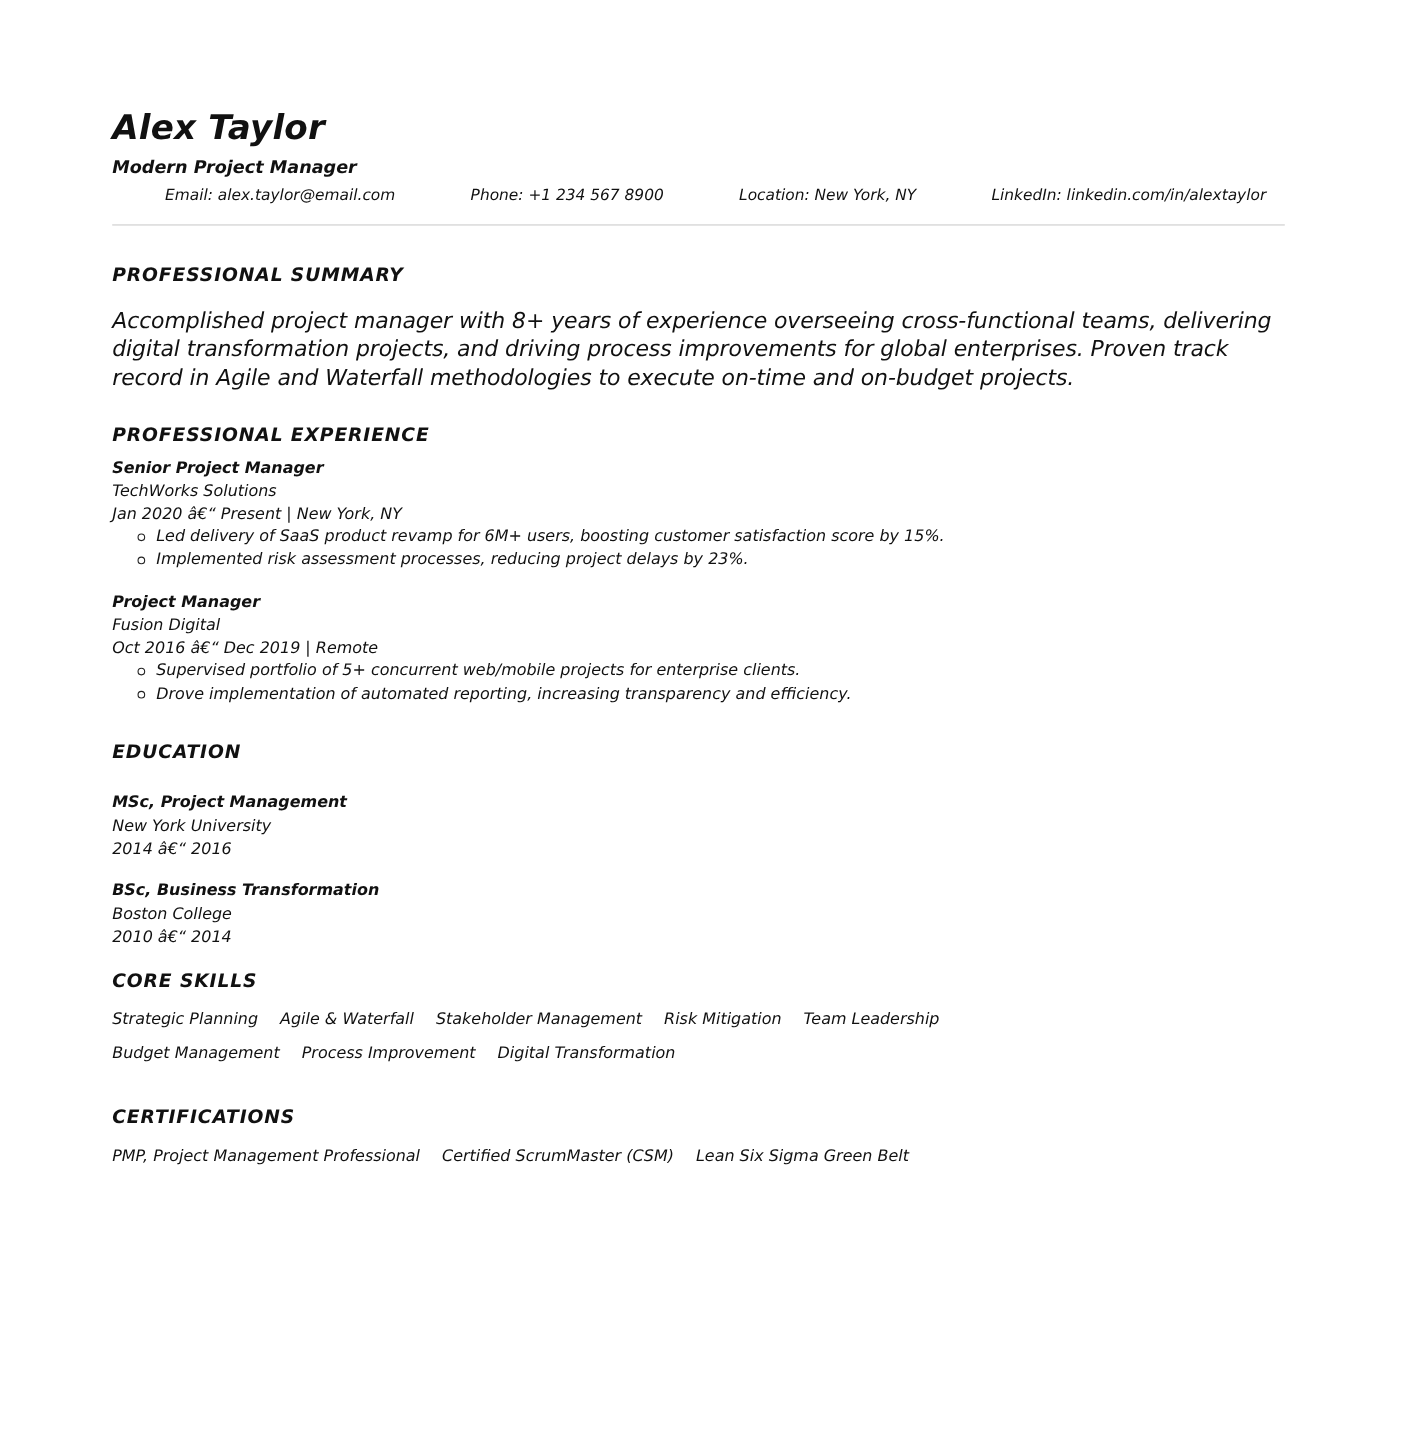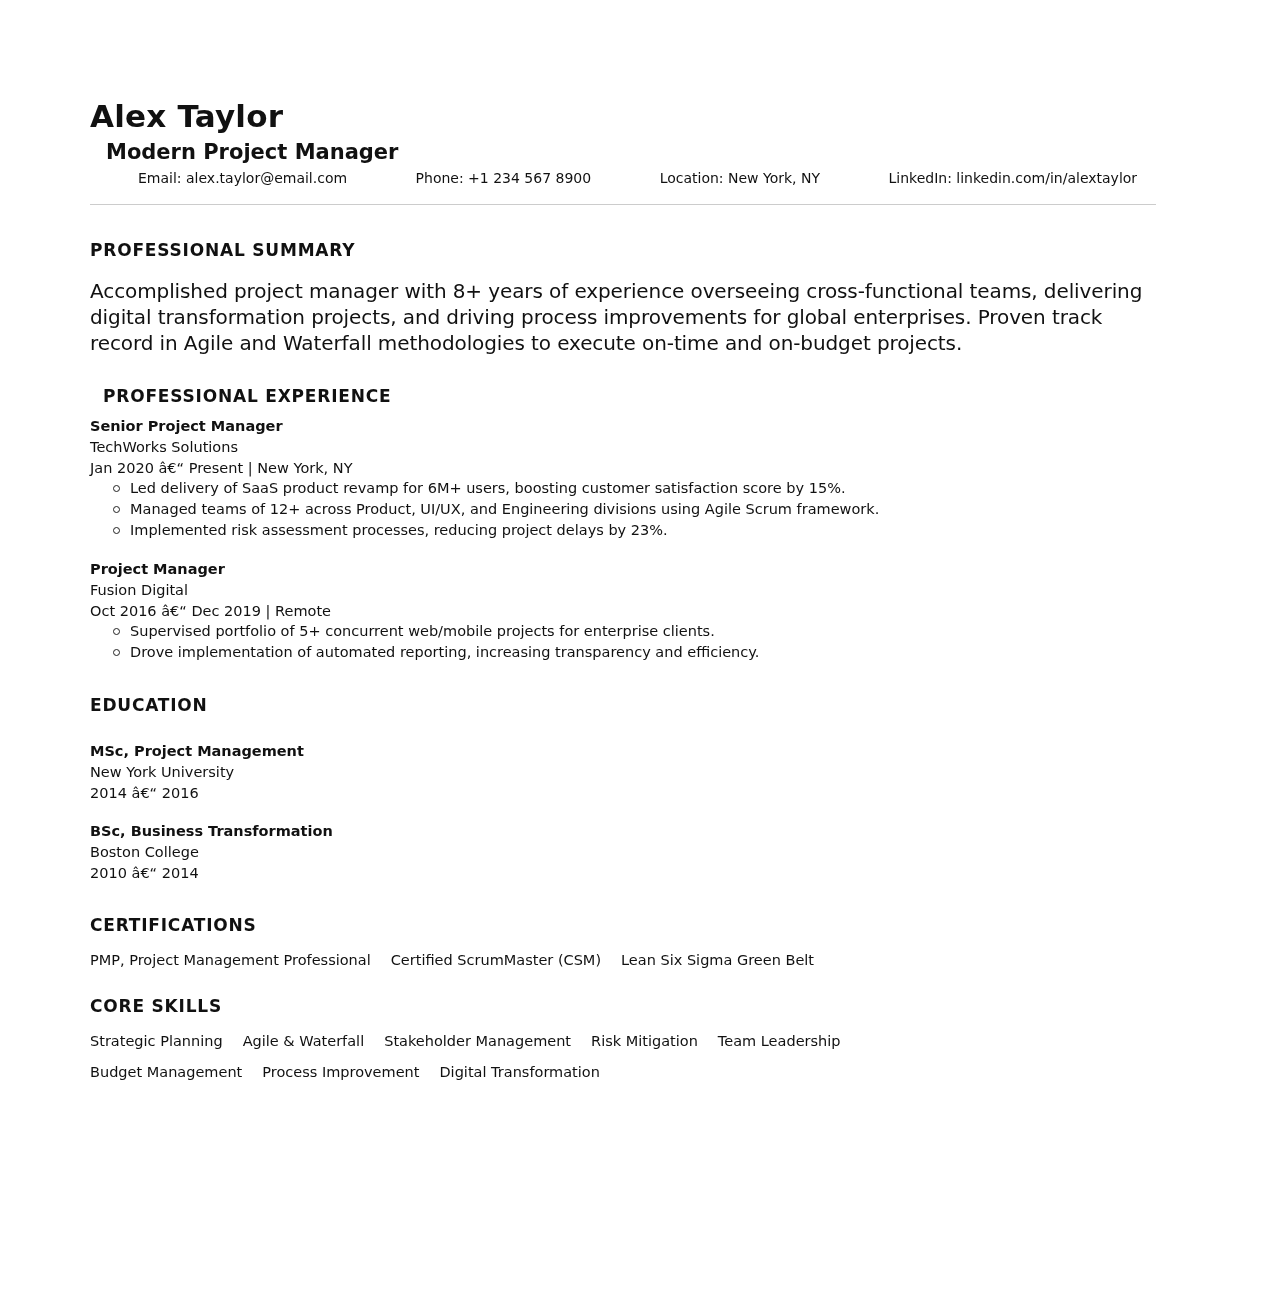--- a/index.html
+++ b/index.html
@@ -3,33 +3,33 @@
   <meta charset="utf-8">
   <style>
     html, body { margin: 0; padding: 0; background: #ffffff; }
     body {
       width: 1278px; height: 1300px;
       font-family: "DejaVu Sans", sans-serif;
       color: #111111;
       position: relative;
       overflow: hidden;
     }
-    .page { position: absolute; left: 90px; top: 96px; width: 1066px; }
+    .page { position: absolute; left: 102px; top: 96px; width: 1066px; font-style: italic; }
     .name { font-size: 31px; font-weight: bold; margin: 0; line-height: 40px; letter-spacing: 0.2px; }
-    .role { font-size: 21px; font-weight: 600; margin: 4px 0 0 16px; line-height: 24px; }
+    .role { font-size: 16px; font-weight: 600; margin: 4px 0 0 0; line-height: 24px; }
     .contact { font-size: 14px; margin-top: 4px; line-height: 20px; white-space: nowrap; }
     .contact span { margin-right: 16px; margin-left: 48px; }
     .sep { border: 0; border-top: 1px solid #cccccc; margin: 16px 0 0 0; }
     .section-title {
       font-size: 17px; font-weight: bold; letter-spacing: 0.8px;
       margin: 0; line-height: 24px;
     }
     .summary-title { margin-top: 33px; }
     .summary { font-size: 20px; line-height: 26px; margin-top: 16px; letter-spacing: -0.1px; }
-    .exp-title { margin-top: 28px; margin-left: 13px; }
+    .exp-title { margin-top: 28px; }
     .job { margin-top: 8px; }
     .job + .job { margin-top: 18px; }
     .job-title, .edu-degree { font-size: 14.5px; font-weight: bold; line-height: 21px; }
     .job-company, .job-meta, .edu-school, .edu-years { font-size: 14.5px; line-height: 20.5px; }
     .bullets { list-style: none; margin: 0; padding: 0 0 0 22px; }
     .bullets li { font-size: 14.5px; line-height: 21px; position: relative; padding-left: 18px; }
     .bullets li::before {
       content: ""; position: absolute; left: 1px; top: 7px;
       width: 5px; height: 5px; border: 1.3px solid #222; border-radius: 50%;
     }
@@ -64,21 +64,20 @@
 
   <section>
     <h2 class="section-title exp-title">PROFESSIONAL EXPERIENCE</h2>
 
     <div class="job">
       <div class="job-title">Senior Project Manager</div>
       <div class="job-company">TechWorks Solutions</div>
       <div class="job-meta">Jan 2020 â€“ Present | New York, NY</div>
       <ul class="bullets">
         <li>Led delivery of SaaS product revamp for 6M+ users, boosting customer satisfaction score by 15%.</li>
-        <li>Managed teams of 12+ across Product, UI/UX, and Engineering divisions using Agile Scrum framework.</li>
         <li>Implemented risk assessment processes, reducing project delays by 23%.</li>
       </ul>
     </div>
 
     <div class="job">
       <div class="job-title">Project Manager</div>
       <div class="job-company">Fusion Digital</div>
       <div class="job-meta">Oct 2016 â€“ Dec 2019 | Remote</div>
       <ul class="bullets">
         <li>Supervised portfolio of 5+ concurrent web/mobile projects for enterprise clients.</li>
@@ -95,34 +94,34 @@
       <div class="edu-years">2014 â€“ 2016</div>
     </div>
     <div class="edu">
       <div class="edu-degree">BSc, Business Transformation</div>
       <div class="edu-school">Boston College</div>
       <div class="edu-years">2010 â€“ 2014</div>
     </div>
   </section>
 
   <section>
-    <h2 class="section-title cert-title">CERTIFICATIONS</h2>
-    <div class="chips">
-      <span class="chip">PMP, Project Management Professional</span>
-      <span class="chip">Certified ScrumMaster (CSM)</span>
-      <span class="chip">Lean Six Sigma Green Belt</span>
-    </div>
-  </section>
-
-  <section>
     <h2 class="section-title skills-title">CORE SKILLS</h2>
     <div class="chips" style="width:940px">
       <span class="chip">Strategic Planning</span>
       <span class="chip">Agile &amp; Waterfall</span>
       <span class="chip">Stakeholder Management</span>
       <span class="chip">Risk Mitigation</span>
       <span class="chip">Team Leadership</span>
       <span class="chip">Budget Management</span>
       <span class="chip">Process Improvement</span>
       <span class="chip">Digital Transformation</span>
     </div>
   </section>
+
+  <section>
+    <h2 class="section-title cert-title">CERTIFICATIONS</h2>
+    <div class="chips">
+      <span class="chip">PMP, Project Management Professional</span>
+      <span class="chip">Certified ScrumMaster (CSM)</span>
+      <span class="chip">Lean Six Sigma Green Belt</span>
+    </div>
+  </section>
 </div>
 
 </body></html>

